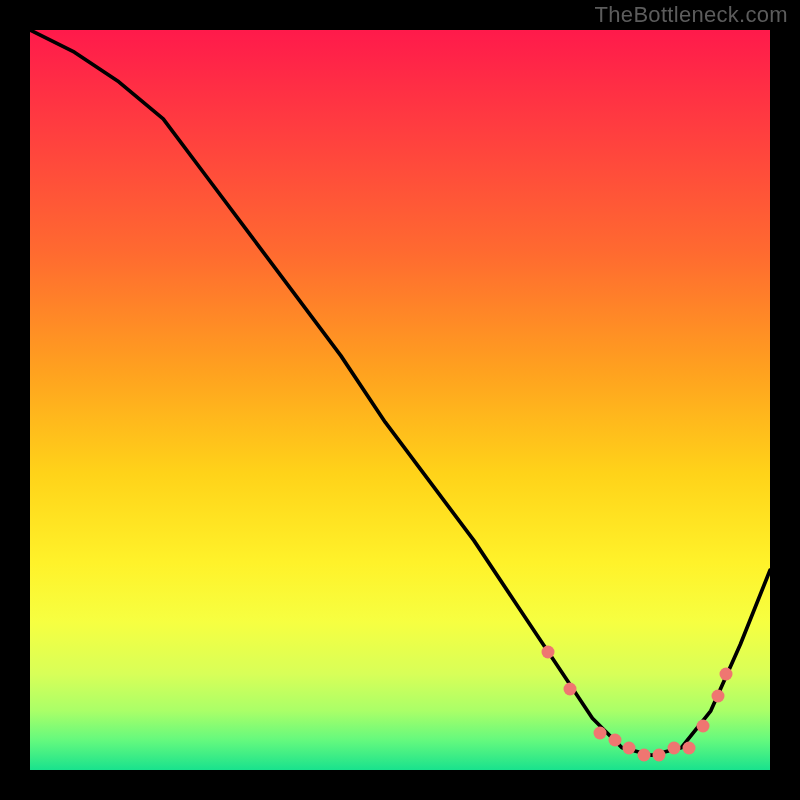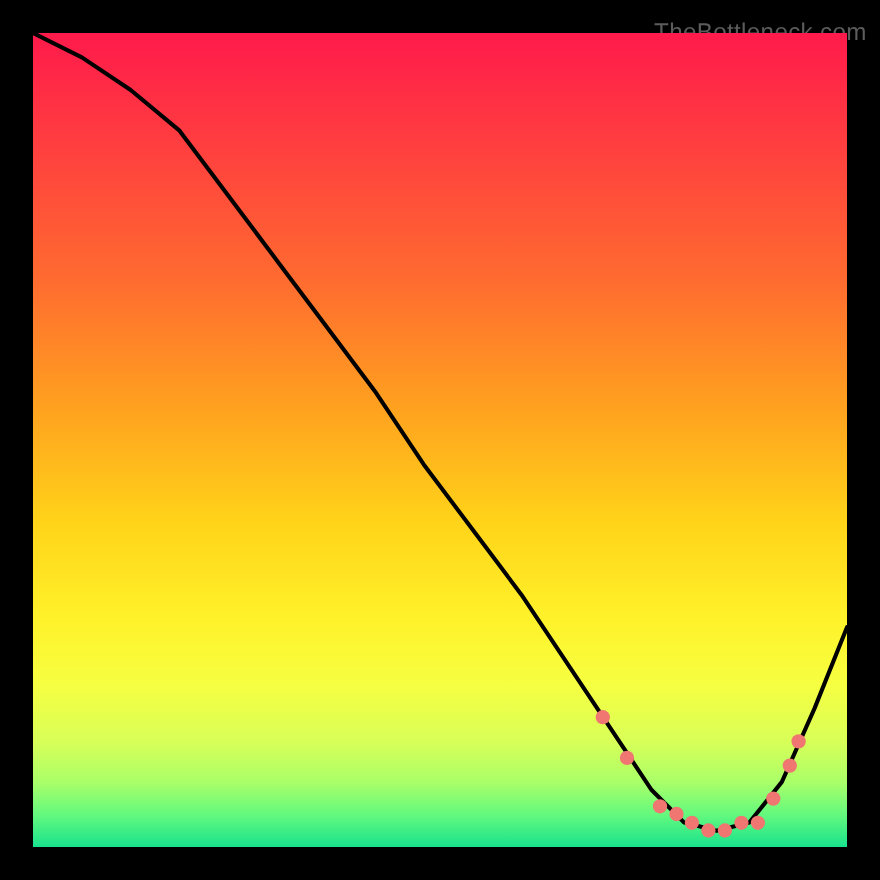--- a/index.html
+++ b/index.html
@@ -12,21 +12,21 @@
     overflow: hidden;
   }
   .stage {
     position: relative;
     width: 800px;
     height: 800px;
     background: #000;
   }
   .watermark {
     position: absolute;
-    top: 16px;
+    top: 2px;
     right: 12px;
     color: #5c5c5c;
     font-size: 22px;
     font-weight: 500;
     letter-spacing: 0.3px;
     user-select: none;
   }
   .plot {
     position: absolute;
     left: 30px;

